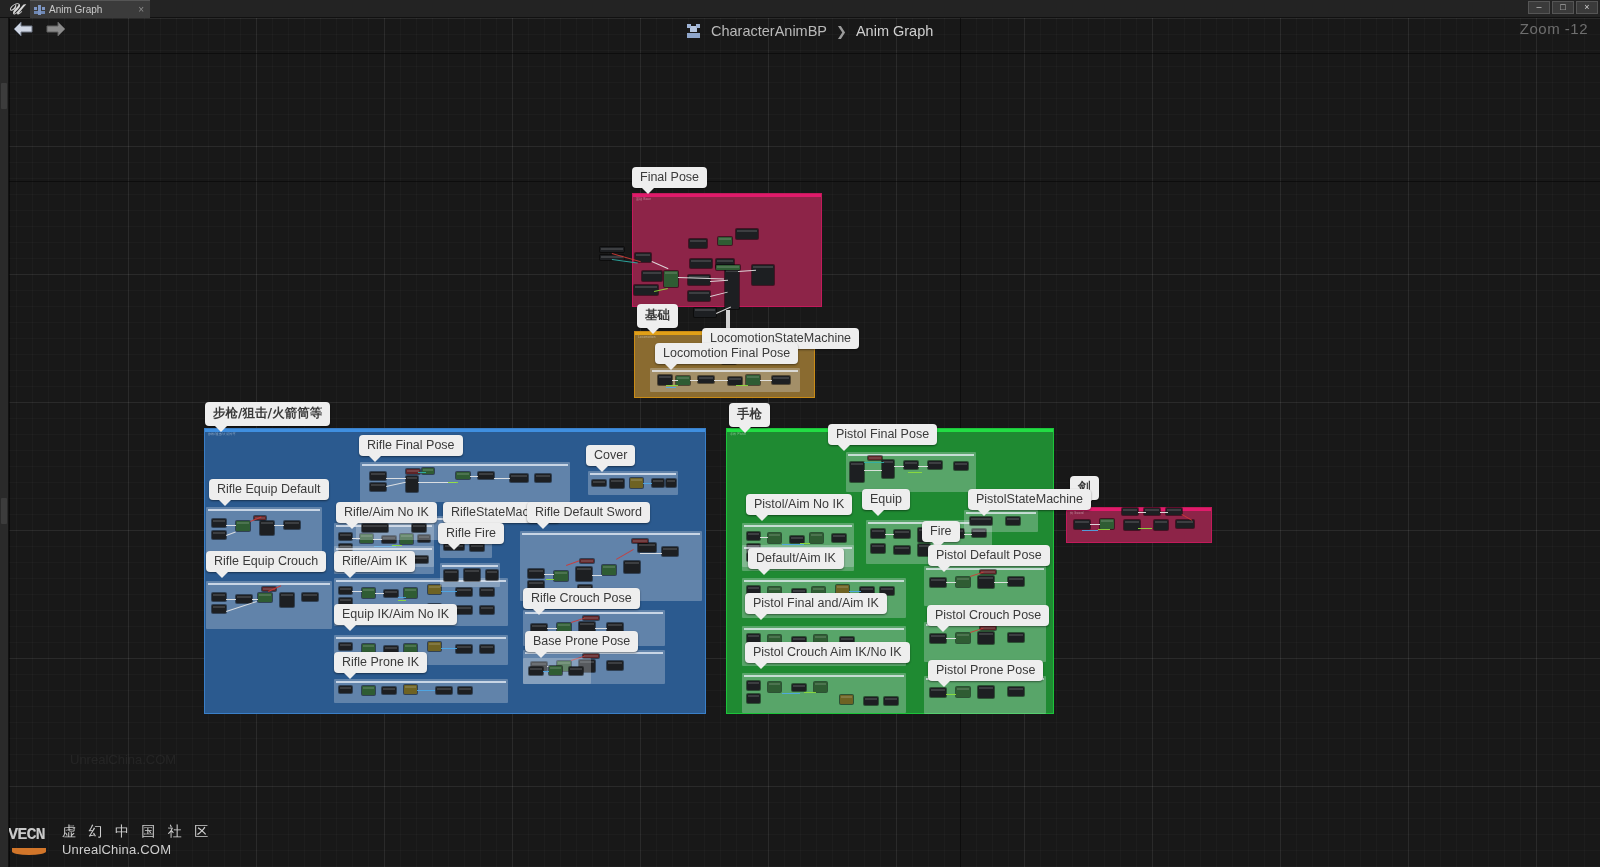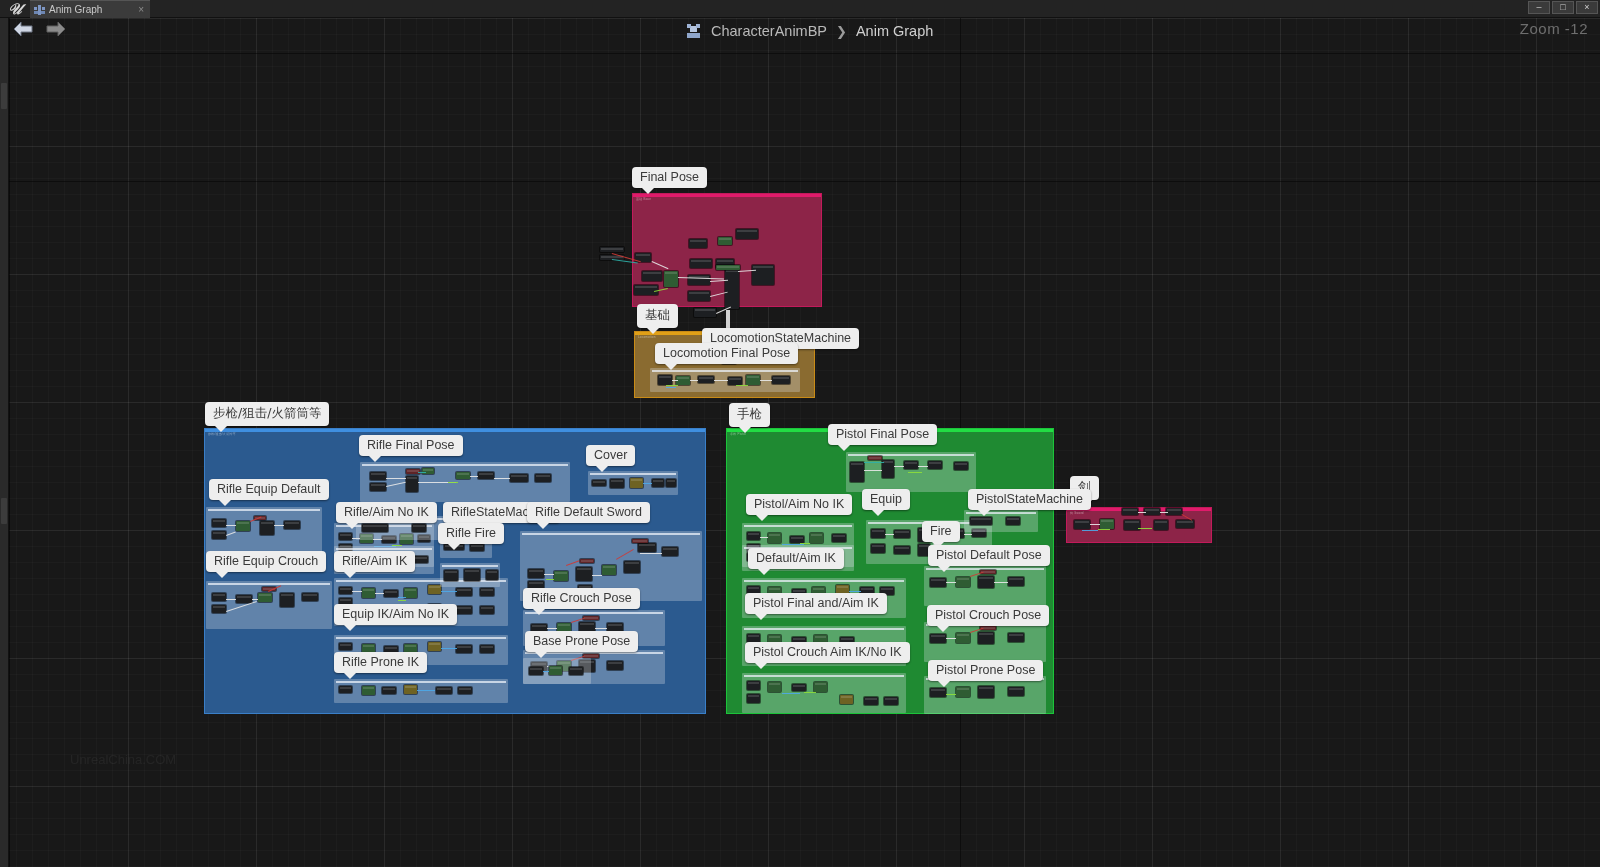--- a/index.html
+++ b/index.html
@@ -123,21 +123,21 @@
     box-shadow: 0 1px 2px rgba(0,0,0,0.45);
     z-index: 40;
   }
   .callout::after {
     content: "";
     position: absolute; left: 10px; bottom: -6px;
     border-left: 6px solid transparent;
     border-right: 6px solid transparent;
     border-top: 6px solid #eeeeee;
   }
-  .callout.cn { font-family: "DejaVu Sans", sans-serif; }
+  .callout.cn { font-family: "DejaVu Sans", sans-serif; font-weight: bold; }
 
   
   .cluster { position: absolute; background: rgba(222,228,236,0.30); border-radius: 1px; }
   .cluster .ctop { position: absolute; left: 2px; right: 2px; top: 2px; height: 2px; background: rgba(235,240,248,0.75); }
   .nd { position: absolute; background: #1d1f22; border-radius: 1px; box-shadow: 0 0 0 1px rgba(0,0,0,0.5); }
   .nd.g { background: #2f5c33; }
   .nd.y { background: #6e6223; }
   .nd.b { background: #1f3e63; }
   .nd.r { background: #5e2427; }
   .nd::before {
@@ -672,20 +672,30 @@
     <div class="callout" style="left:525px; top:613px">
       <span>Base Prone Pose</span></div>
     <div class="callout" style="left:745px; top:624px">
       <span>Pistol Crouch Aim IK/No IK</span></div>
     <div class="callout" style="left:334px; top:634px">
       <span>Rifle Prone IK</span></div>
     <div class="callout" style="left:928px; top:642px">
       <span>Pistol Prone Pose</span></div>
 
     <div id="wm-mid">UnrealChina.COM</div>
+    <div id="wm-brand">
+      <div class="vecn">
+        <span>VECN</span>
+        <span class="bar"></span>
+      </div>
+      <div class="txts">
+        <div class="cn">虚 幻 中 国 社 区</div>
+        <div class="en">UnrealChina.COM</div>
+      </div>
+    </div>
   </div>
 
   <div id="leftstrip">
     <div class="notch" style="top:65px"></div>
     <div class="notch" style="top:480px"></div>
   </div>
 
   <div class="navarrow" style="left:13px">
     <svg width="20" height="16" viewBox="0 0 20 16">
       <polygon points="8,1 8,5 19,5 19,11 8,11 8,15 1,8" fill="#cfd6e4" stroke="#6c7483" stroke-width="1"></polygon>

